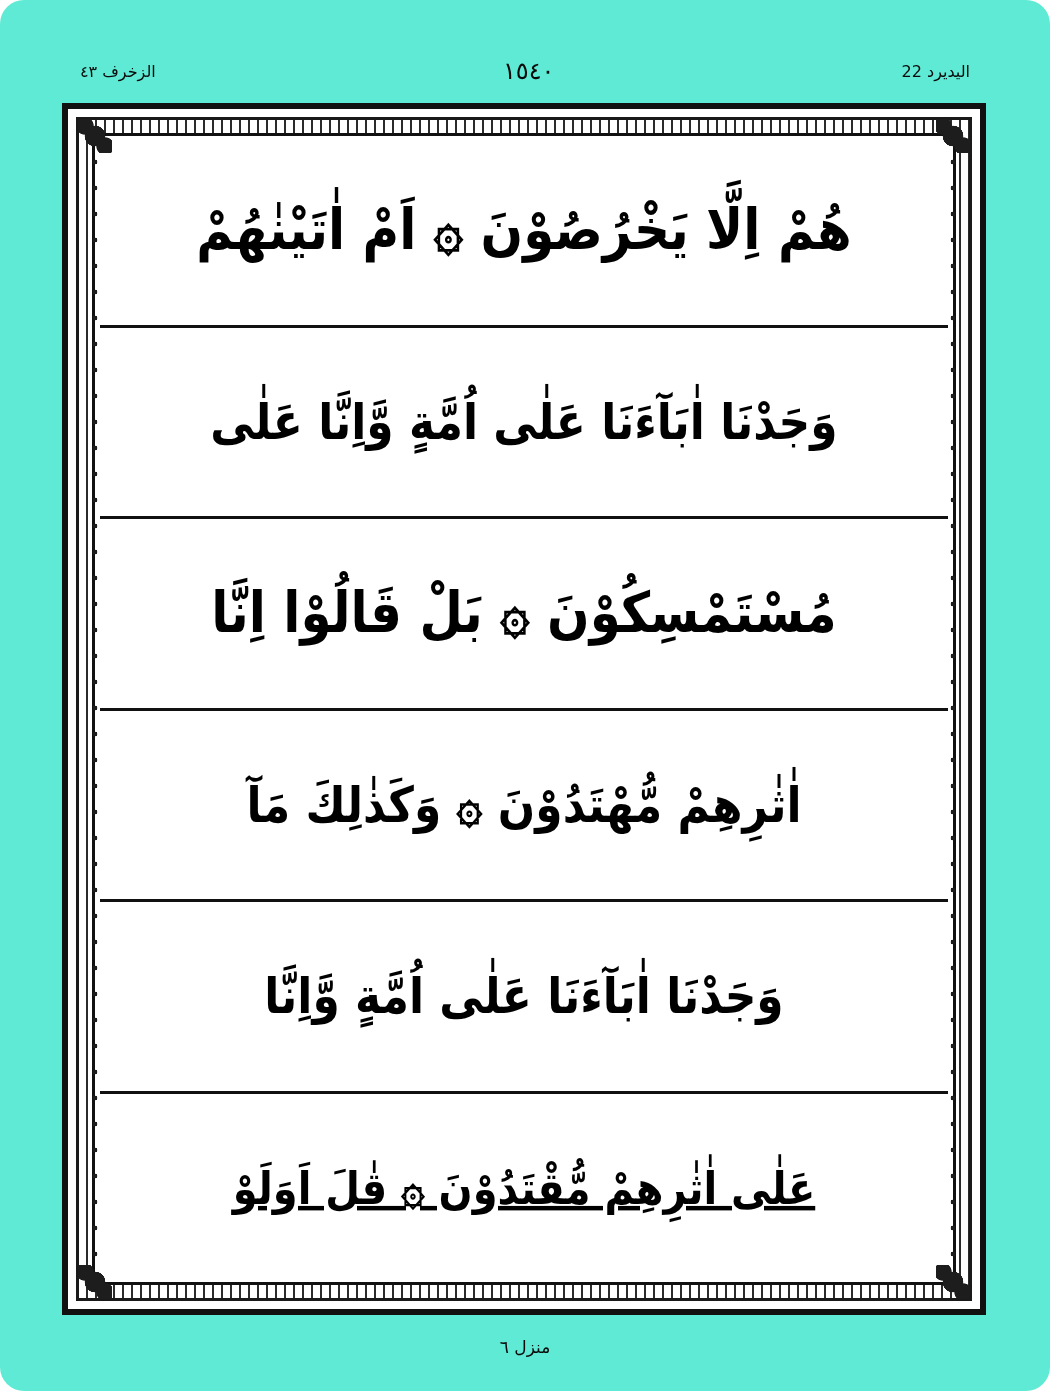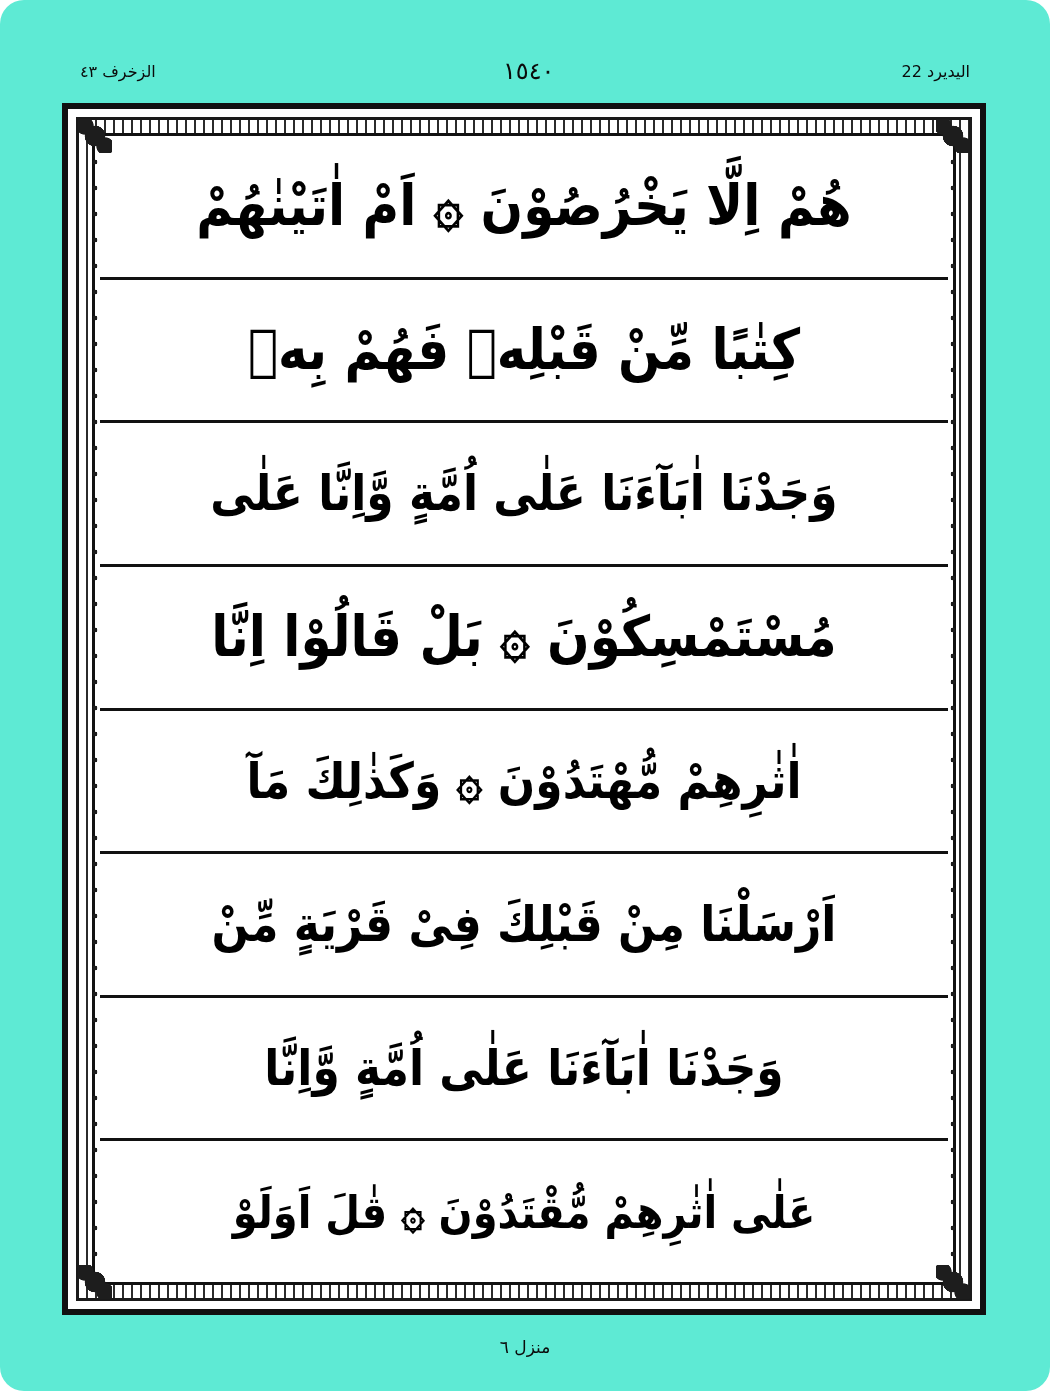--- a/index.html
+++ b/index.html
@@ -126,20 +126,21 @@
     flex: 1 1 0;
     border-bottom: 3px solid #111111;
     display: flex;
     align-items: center;
     justify-content: center;
     overflow: hidden;
     position: relative;
   }
   .aya-line:last-child {
     border-bottom: none;
+    text-decoration: underline;
   }
   .aya-text {
     direction: rtl;
     unicode-bidi: bidi-override;
     font-family: "DejaVu Sans", sans-serif;
     font-size: 50px;
     line-height: 1.05;
     color: #000000;
     white-space: nowrap;
     text-align: center;
@@ -185,35 +186,29 @@
     <div class="corner tr"></div>
     <div class="corner bl"></div>
     <div class="corner br"></div>
   </div>
 
   <div class="text-block">
     <div class="aya-line">
       <div class="aya-text">هُمْ اِلَّا يَخْرُصُوْنَ ۞ اَمْ اٰتَيْنٰهُمْ</div>
     </div>
     <div class="aya-line">
-      <div class="aya-text">كِتٰبًا مِّنْ قَبْلِهٖ فَهُمْ بِهٖ</div>
-    </div>
-    <div class="aya-line">
       <div class="aya-text tight">وَجَدْنَا اٰبَآءَنَا عَلٰى اُمَّةٍ وَّاِنَّا عَلٰى</div>
     </div>
     <div class="aya-line">
       <div class="aya-text">مُسْتَمْسِكُوْنَ ۞ بَلْ قَالُوْا اِنَّا</div>
     </div>
     <div class="aya-line">
       <div class="aya-text tight">اٰثٰرِهِمْ مُّهْتَدُوْنَ ۞ وَكَذٰلِكَ مَآ</div>
     </div>
     <div class="aya-line">
-      <div class="aya-text tight">اَرْسَلْنَا مِنْ قَبْلِكَ فِىْ قَرْيَةٍ مِّنْ</div>
-    </div>
-    <div class="aya-line">
       <div class="aya-text tight">وَجَدْنَا اٰبَآءَنَا عَلٰى اُمَّةٍ وَّاِنَّا</div>
     </div>
     <div class="aya-line">
       <div class="aya-text tighter">عَلٰى اٰثٰرِهِمْ مُّقْتَدُوْنَ ۞ قٰلَ اَوَلَوْ</div>
     </div>
   </div>
 
   <div class="footer">منزل ٦</div>
 
 </div>

